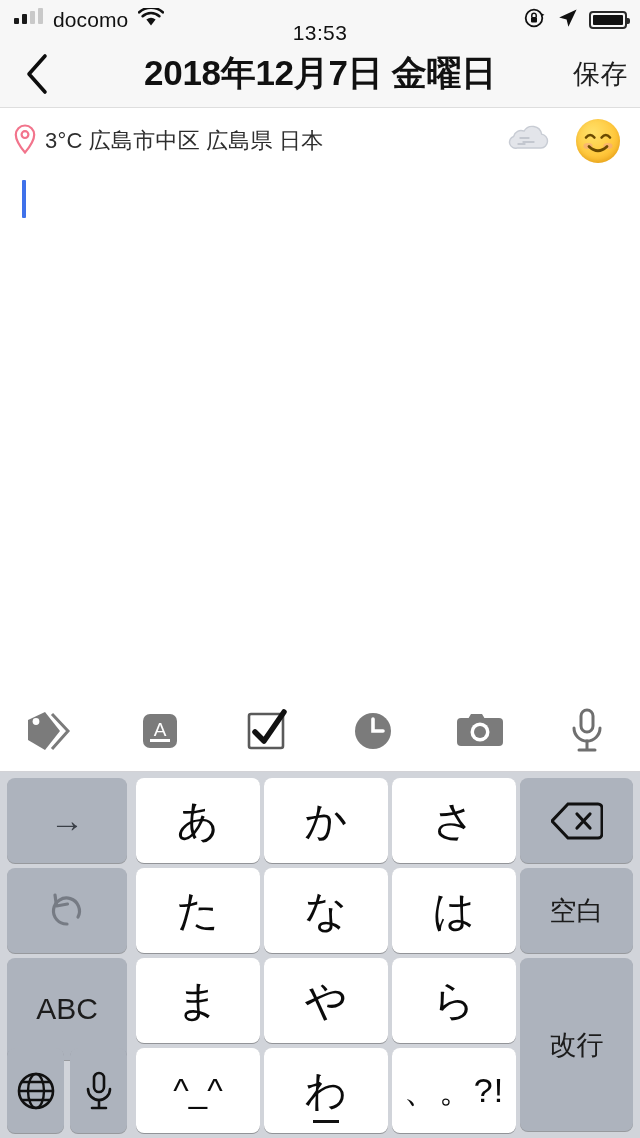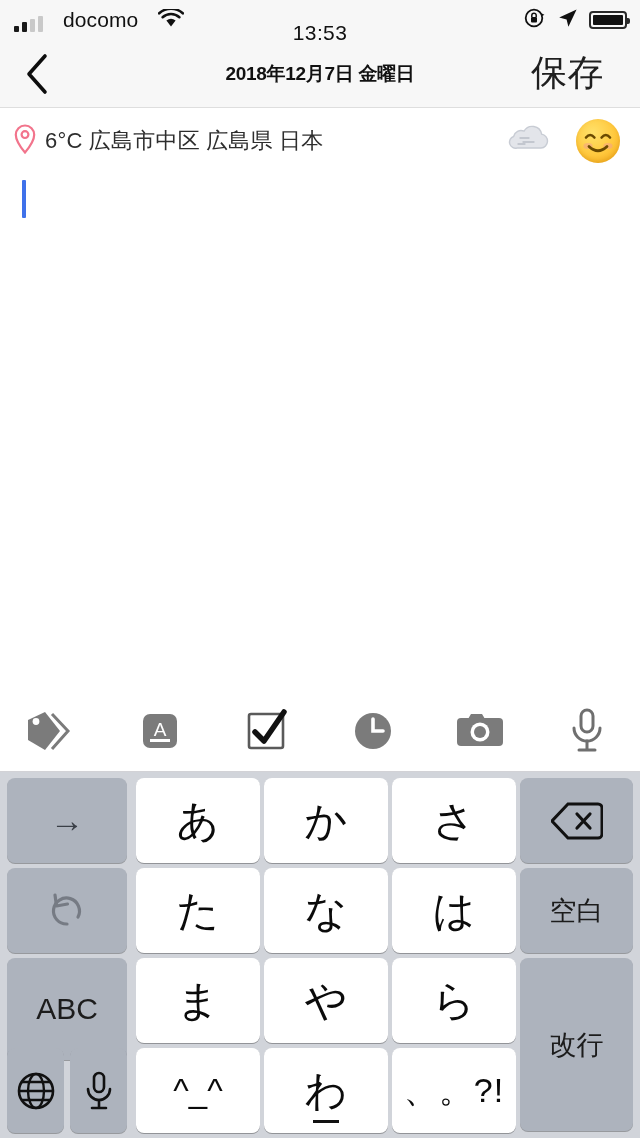--- a/index.html
+++ b/index.html
@@ -10,21 +10,21 @@
     overflow: hidden;
   }
   #app { position: relative; width: 640px; height: 1138px; background: #ffffff; }
 
   
   .statusbar {
     position: absolute; top: 0; left: 0; width: 640px; height: 40px;
     background: #f7f7f7;
     display: flex; align-items: center;
   }
-  .sb-left { display: flex; align-items: flex-end; padding-left: 14px; gap: 20px; }
+  .sb-left { display: flex; align-items: flex-start; padding-left: 14px; gap: 10px; }
   .signal { display: flex; align-items: flex-end; gap: 3px; height: 16px; }
   .signal i { display: block; width: 5px; border-radius: 1px; background: #c9c9c9; }
   .signal i.on { background: #1a1a1a; }
   .signal i:nth-child(1) { height: 6px; }
   .signal i:nth-child(2) { height: 10px; }
   .signal i:nth-child(3) { height: 13px; }
   .signal i:nth-child(4) { height: 16px; }
   .carrier { font-size: 21px; color: #111; letter-spacing: .1px; }
   .sb-center {
     position: absolute; left: 0; right: 0; text-align: center;
@@ -49,25 +49,25 @@
     position: absolute; top: 40px; left: 0; width: 640px; height: 68px;
     background: #f7f7f7;
     border-bottom: 1px solid #dedede;
     display: flex; align-items: center;
   }
   .nav-back {
     width: 74px; height: 68px; display: flex; align-items: center; justify-content: center;
   }
   .nav-title {
     position: absolute; left: 0; right: 0; text-align: center;
-    font-size: 19px; font-weight: bold; color: #111; letter-spacing: -.3px;
+    font-size: 35px; font-weight: bold; color: #111; letter-spacing: -.3px;
   }
   .nav-save {
-    margin-left: auto; padding-right: 36px;
-    font-size: 36px; color: #1f1f1f; letter-spacing: .5px;
+    margin-left: auto; padding-right: 12px;
+    font-size: 27px; color: #1f1f1f; letter-spacing: .5px;
   }
 
   
   .metarow {
     position: absolute; top: 109px; left: 0; width: 640px; height: 64px;
     display: flex; align-items: center;
   }
   .pin { margin-left: 14px; margin-right: 9px; display: block; }
   .meta-text { font-size: 22px; color: #2e2e2e; letter-spacing: .2px; }
   .meta-right { margin-left: auto; display: flex; align-items: center; gap: 24px; padding-right: 20px; }
@@ -173,21 +173,21 @@
   </div>
 
   <div class="metarow">
     <span class="pin">
       <svg width="22" height="30" viewBox="0 0 22 30">
         <path d="M11 1.5 C5.9 1.5 1.8 5.6 1.8 10.7 C1.8 17.5 11 28.5 11 28.5
                  C11 28.5 20.2 17.5 20.2 10.7 C20.2 5.6 16.1 1.5 11 1.5 Z" fill="none" stroke="#f2748c" stroke-width="2.2"></path>
         <circle cx="11" cy="10.6" r="3.4" fill="none" stroke="#f2748c" stroke-width="2.2"></circle>
       </svg>
     </span>
-    <span class="meta-text">6°C 広島市中区 広島県 日本</span>
+    <span class="meta-text">3°C 広島市中区 広島県 日本</span>
 
     <div class="meta-right">
       <span>
         <svg width="46" height="30" viewBox="0 0 46 30">
           <path d="M11 24 h24 a7 7 0 0 0 .6-13.9 A9.5 9.5 0 0 0 18 7.2
                    A7.6 7.6 0 0 0 7.6 12.5 A6 6 0 0 0 11 24 Z" fill="#e3e5ea" stroke="#c8ccd4" stroke-width="1.4"></path>
           <path d="M14 14 h9 M17 18 h11 M12 20 h7" stroke="#b9bdc6" stroke-width="1.3" stroke-linecap="round" fill="none"></path>
         </svg>
       </span>
       <span class="emoji-face">

